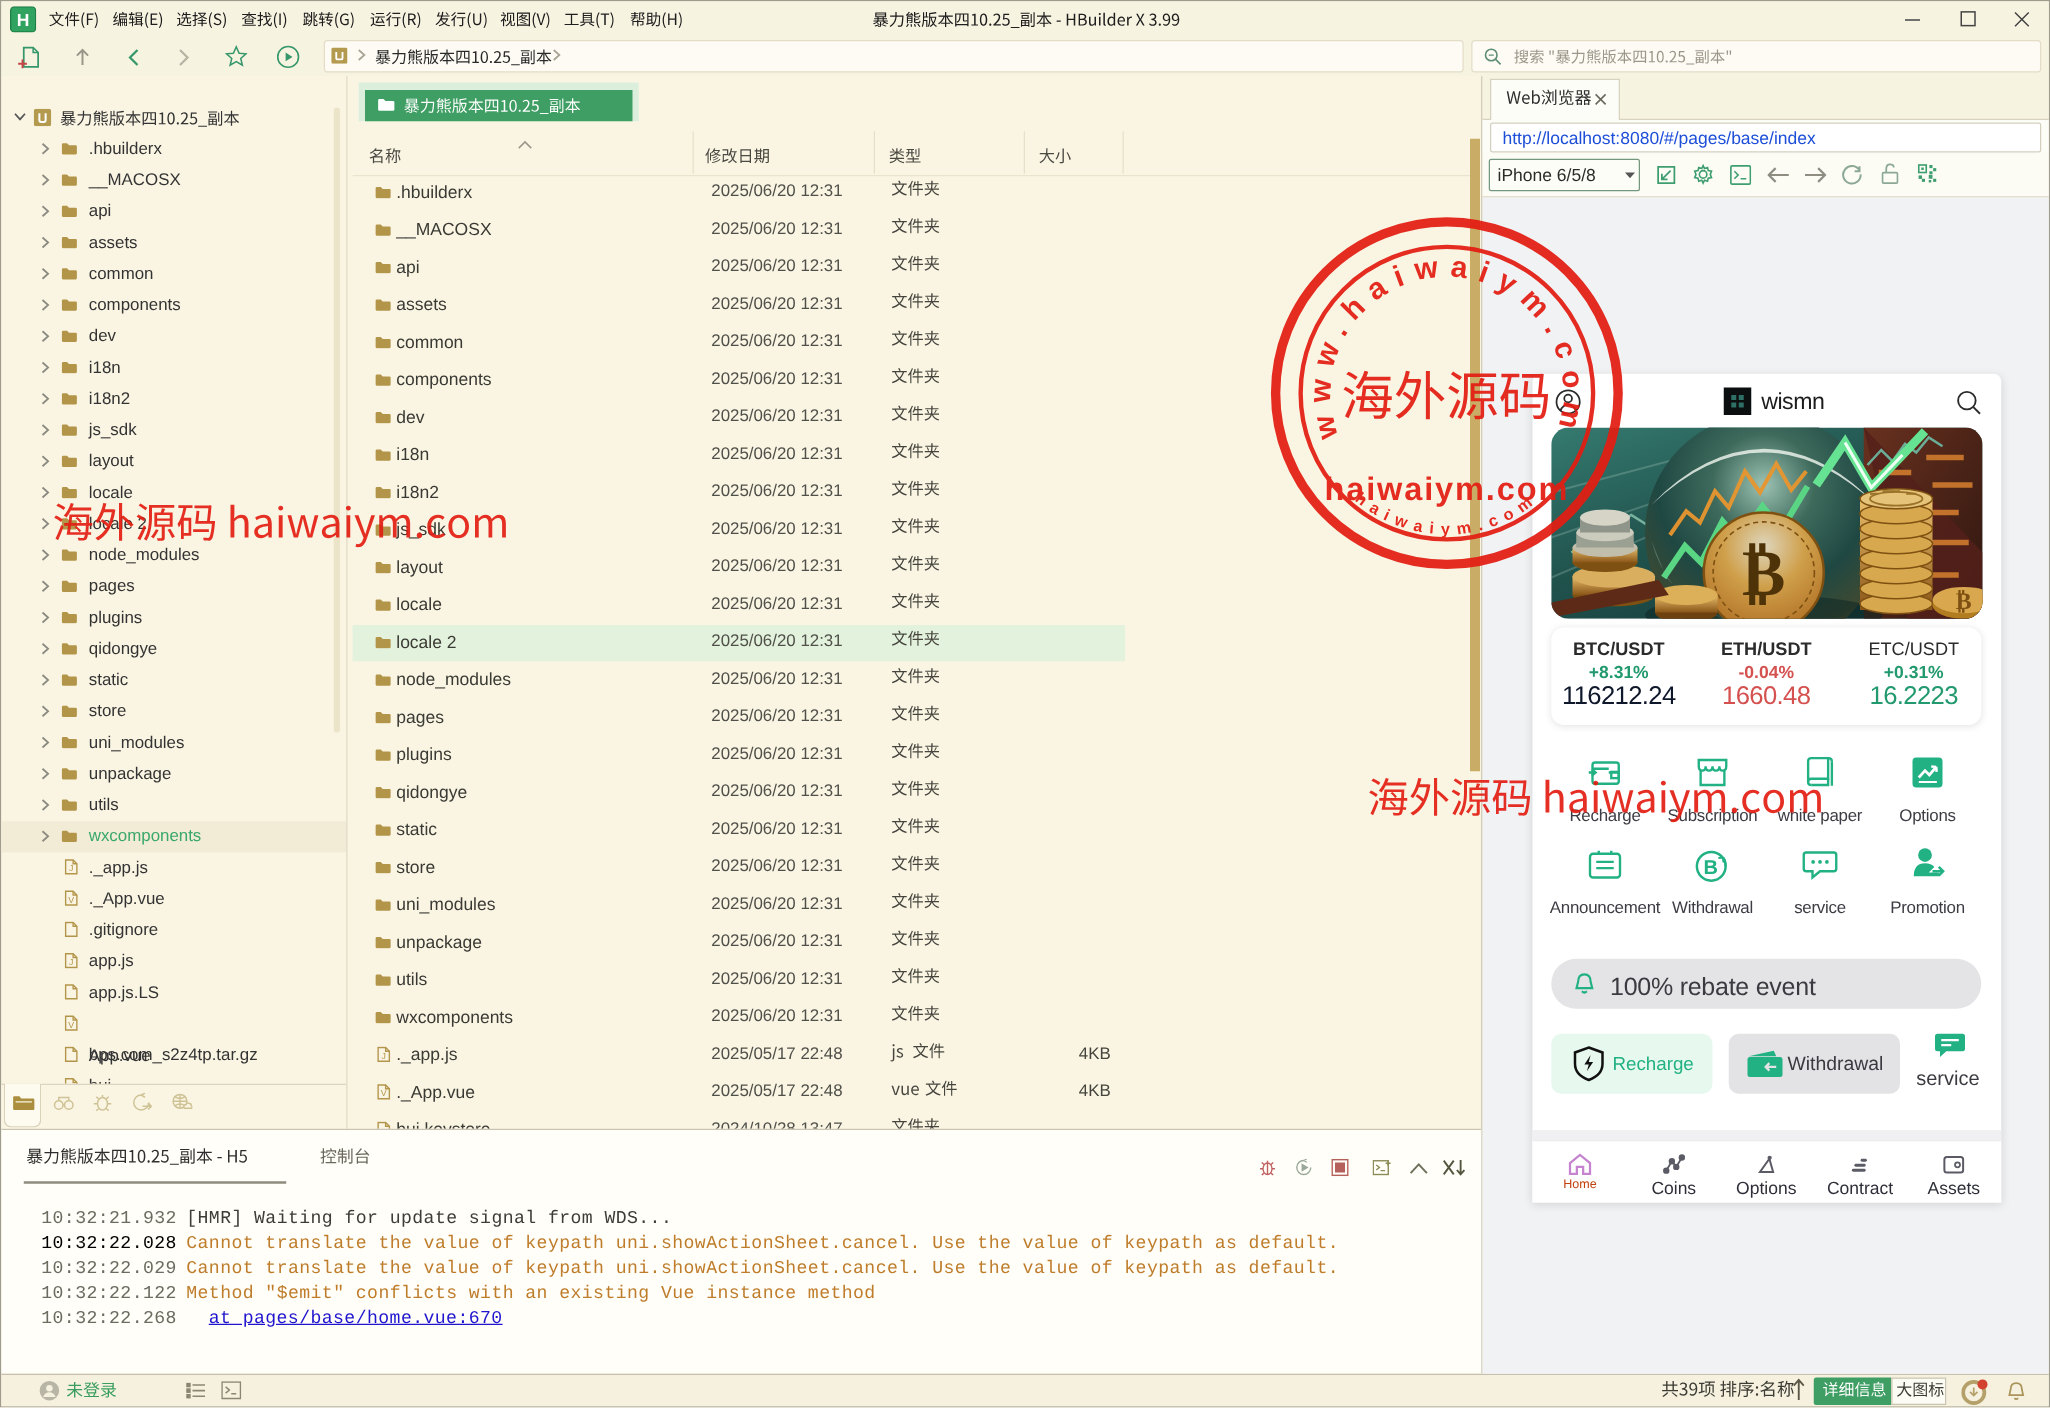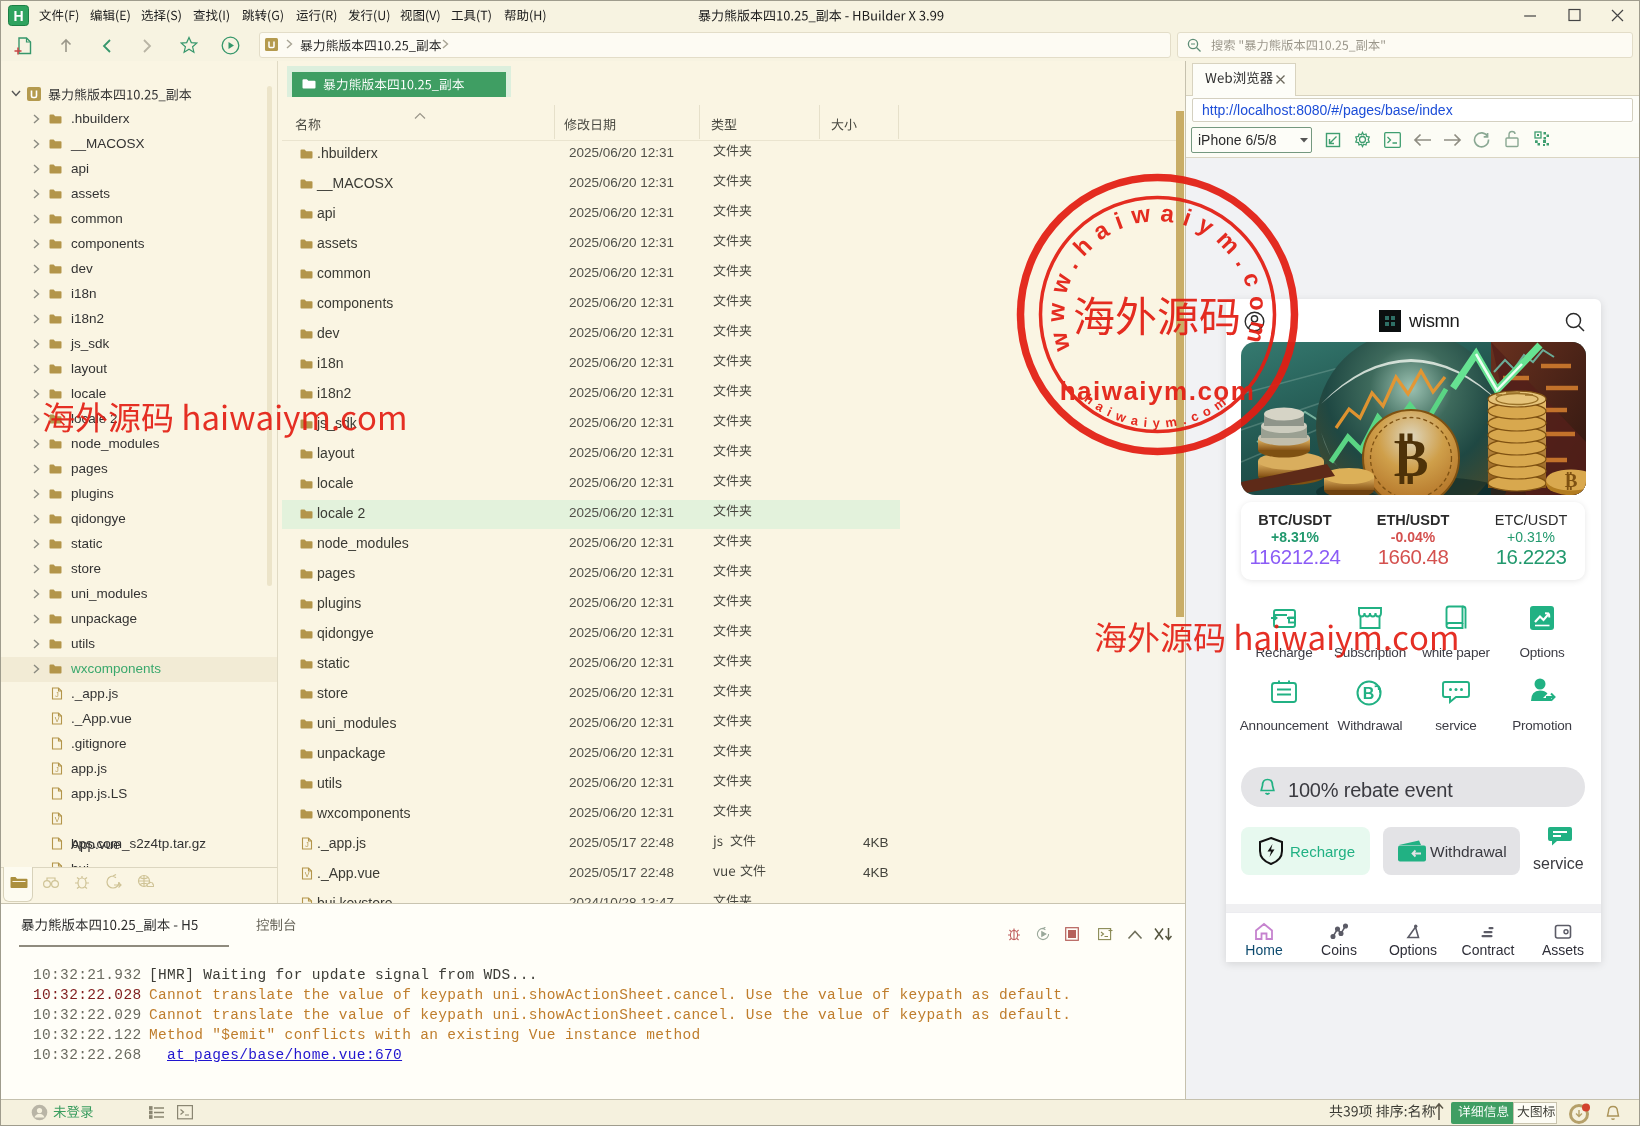--- a/index.html
+++ b/index.html
@@ -634,21 +634,21 @@
       <path d="M1.5 9.5 L8 2.5 L14.5 9.5" fill="none" stroke="#70705c" stroke-width="1.6"></path>
     </svg>
     <svg style="position:absolute;left:1153px;top:926px" width="18" height="14" viewBox="0 0 18 14">
       <g stroke="#55553f" stroke-width="1.5" fill="none">
         <path d="M1 1.5 L9 12.5 M9 1.5 L1 12.5"></path>
         <path d="M14.5 1 V12 M11.5 9 L14.5 12.5 L17.5 9"></path>
       </g>
     </svg>
     <div class="t" style="left:32px;top:966px;font-family:Liberation Mono,monospace;font-size:14.5px;letter-spacing:0.34px;color:#6b6b60">10:32:21.932</div>
     <div class="t" style="left:148px;top:966px;font-family:Liberation Mono,monospace;font-size:14.5px;letter-spacing:0.34px;color:#3d3d37">[HMR] Waiting for update signal from WDS...</div>
-    <div class="t" style="left:32px;top:986px;font-family:Liberation Mono,monospace;font-size:14.5px;letter-spacing:0.34px;color:#7f1d1d">10:32:22.028</div>
+    <div class="t" style="left:32px;top:986px;font-family:Liberation Mono,monospace;font-size:14.5px;letter-spacing:0.34px;color:#000000">10:32:22.028</div>
     <div class="t" style="left:148px;top:986px;font-family:Liberation Mono,monospace;font-size:14.5px;letter-spacing:0.34px;color:#bf7d2c">Cannot translate the value of keypath uni.showActionSheet.cancel. Use the value of keypath as default.</div>
     <div class="t" style="left:32px;top:1006px;font-family:Liberation Mono,monospace;font-size:14.5px;letter-spacing:0.34px;color:#6b6b60">10:32:22.029</div>
     <div class="t" style="left:148px;top:1006px;font-family:Liberation Mono,monospace;font-size:14.5px;letter-spacing:0.34px;color:#bf7d2c">Cannot translate the value of keypath uni.showActionSheet.cancel. Use the value of keypath as default.</div>
     <div class="t" style="left:32px;top:1026px;font-family:Liberation Mono,monospace;font-size:14.5px;letter-spacing:0.34px;color:#6b6b60">10:32:22.122</div>
     <div class="t" style="left:148px;top:1026px;font-family:Liberation Mono,monospace;font-size:14.5px;letter-spacing:0.34px;color:#bf7d2c">Method "$emit" conflicts with an existing Vue instance method</div>
     <div class="t" style="left:32px;top:1046px;font-family:Liberation Mono,monospace;font-size:14.5px;letter-spacing:0.34px;color:#6b6b60">10:32:22.268</div>
     <div class="t" style="left:166px;top:1046px;font-family:Liberation Mono,monospace;font-size:14.5px;letter-spacing:0.34px;color:#2015cf;text-decoration:underline">at pages/base/home.vue:670</div>
     <div style="position:absolute;left:0;top:1098px;width:1640px;height:28px;background:#f5f1de;border-top:1px solid #c5c1ae"></div>
     <svg style="position:absolute;left:30px;top:1103px" width="17" height="17" viewBox="0 0 17 17">
       <circle cx="8.5" cy="8.5" r="7.8" fill="#b9b5a6"></circle>
@@ -878,26 +878,26 @@
 <path d="M255 53 h6 M265 51 h14 M284 53 h8" stroke="#9a7228" stroke-width="1.5"></path>
 <ellipse cx="330" cy="142" rx="25" ry="11" fill="#b27c20"></ellipse>
 <ellipse cx="330" cy="138" rx="25" ry="10.5" fill="#d9a84e"></ellipse>
 <text x="330" y="145" font-size="19" font-weight="bold" font-family="Liberation Serif" fill="#7e5112" text-anchor="middle">₿</text>
 </g>
 </g>
     </svg>
     <div style="position:absolute;left:1240px;top:501px;width:344px;height:78px;background:#fff;border-radius:10px;box-shadow:0 1px 6px rgba(0,0,0,0.10)"></div>
     <div class="t" style="left:1294px;top:510.5px;transform:translateX(-50%);font-size:14.5px;font-weight:bold;color:#2b2b2b">BTC/USDT</div>
     <div class="t" style="left:1294px;top:528px;transform:translateX(-50%);font-size:14px;font-weight:bold;color:#22996e">+8.31%</div>
-    <div class="t" style="left:1294px;top:544px;transform:translateX(-50%);font-size:20.5px;color:#8b5cf6;letter-spacing:-0.5px">116212.24</div>
+    <div class="t" style="left:1294px;top:544px;transform:translateX(-50%);font-size:20.5px;color:#0f172a;letter-spacing:-0.5px">116212.24</div>
     <div class="t" style="left:1412px;top:510.5px;transform:translateX(-50%);font-size:14.5px;font-weight:bold;color:#2b2b2b">ETH/USDT</div>
     <div class="t" style="left:1412px;top:528px;transform:translateX(-50%);font-size:14px;font-weight:bold;color:#d4514f">-0.04%</div>
     <div class="t" style="left:1412px;top:544px;transform:translateX(-50%);font-size:20.5px;color:#d4514f;letter-spacing:-0.5px">1660.48</div>
     <div class="t" style="left:1530px;top:510.5px;transform:translateX(-50%);font-size:14.5px;font-weight:normal;color:#2b2b2b">ETC/USDT</div>
-    <div class="t" style="left:1530px;top:528px;transform:translateX(-50%);font-size:14px;font-weight:normal;color:#22996e">+0.31%</div>
+    <div class="t" style="left:1530px;top:528px;transform:translateX(-50%);font-size:14px;font-weight:bold;color:#22996e">+0.31%</div>
     <div class="t" style="left:1530px;top:544px;transform:translateX(-50%);font-size:20.5px;color:#22996e;letter-spacing:-0.5px">16.2223</div>
     <svg style="position:absolute;left:1269px;top:604px" width="28" height="26" viewBox="0 0 28 26">
       <g fill="none" stroke="#21b183" stroke-width="1.9">
         <rect x="4" y="5" width="21" height="17" rx="2"></rect>
         <path d="M4 10 h13 M25 13 h-8"></path>
         <path d="M1 13 l5 0 M3.5 10.5 L6.5 13 L3.5 15.5"></path>
         <rect x="19" y="12.5" width="6" height="5"></rect>
       </g>
     </svg>
     <svg style="position:absolute;left:1355px;top:604px" width="28" height="26" viewBox="0 0 28 26">
@@ -1003,21 +1003,21 @@
       <g fill="#5b5b66">
         <rect x="3.5" y="13" width="11" height="2.3" rx="1.1"></rect>
         <rect x="5.5" y="9" width="9" height="2.3" rx="1.1"></rect>
         <rect x="10.5" y="5" width="5" height="2.3" rx="1.1"></rect>
       </g>
     </svg>
     <svg style="position:absolute;left:1552px;top:921px" width="20" height="19" viewBox="0 0 20 19">
       <rect x="2.5" y="3.5" width="15" height="12.5" rx="2" fill="none" stroke="#5b5b66" stroke-width="1.6"></rect>
       <circle cx="13" cy="9.8" r="2" fill="none" stroke="#5b5b66" stroke-width="1.4"></circle>
     </svg>
-    <div class="t" style="left:1263px;top:941px;transform:translateX(-50%);font-size:14px;color:#0c4a6e">Home</div>
+    <div class="t" style="left:1263px;top:941px;transform:translateX(-50%);font-size:10px;color:#c2410c">Home</div>
     <div class="t" style="left:1338px;top:941px;transform:translateX(-50%);font-size:14px;color:#2e2e38">Coins</div>
     <div class="t" style="left:1412px;top:941px;transform:translateX(-50%);font-size:14px;color:#2e2e38">Options</div>
     <div class="t" style="left:1487px;top:941px;transform:translateX(-50%);font-size:14px;color:#2e2e38">Contract</div>
     <div class="t" style="left:1562px;top:941px;transform:translateX(-50%);font-size:14px;color:#2e2e38">Assets</div>
     <svg style="position:absolute;left:41px;top:400px;overflow:visible;" width="366" height="35">
       <path d="M3.1 3.5C5.1 4.4 7.6 5.9 8.8 7.0L10.3 5.1C9.0 4.1 6.5 2.6 4.6 1.8ZM1.4 13.1C3.3 14.0 5.6 15.5 6.8 16.5L8.2 14.6C7.0 13.6 4.7 12.2 2.7 11.4ZM2.4 29.8 4.5 31.1C5.9 28.0 7.6 23.9 8.8 20.4L6.9 19.0C5.6 22.8 3.7 27.2 2.4 29.8ZM18.4 13.6C19.8 14.6 21.3 16.2 22.0 17.3H15.1L15.7 12.6H27.1L26.9 17.3H22.2L23.5 16.3C22.8 15.2 21.2 13.7 19.8 12.6ZM9.4 17.3V19.6H12.5C12.1 22.3 11.6 24.9 11.3 26.8H25.9C25.7 27.9 25.5 28.6 25.2 28.9C24.9 29.3 24.6 29.4 24.0 29.4C23.3 29.4 21.8 29.3 20.1 29.2C20.5 29.8 20.7 30.7 20.8 31.3C22.3 31.4 24.0 31.4 24.9 31.3C25.9 31.3 26.6 31.0 27.3 30.2C27.7 29.6 28.1 28.6 28.3 26.8H30.9V24.7H28.6C28.8 23.3 28.9 21.6 29.0 19.6H31.8V17.3H29.2L29.4 11.7C29.4 11.3 29.5 10.5 29.5 10.5H13.6C13.4 12.5 13.1 14.9 12.8 17.3ZM14.8 19.6H26.7C26.6 21.7 26.5 23.4 26.3 24.7H14.1ZM17.6 20.6C19.0 21.8 20.7 23.5 21.5 24.7L23.0 23.6C22.2 22.5 20.5 20.8 19.0 19.7ZM14.6 1.3C13.4 5.1 11.4 9.0 9.0 11.5C9.6 11.8 10.7 12.5 11.2 12.9C12.4 11.4 13.6 9.5 14.7 7.3H31.0V5.0H15.8C16.2 4.0 16.6 3.0 17.0 1.9Z M40.6 1.3C39.4 7.1 37.3 12.5 34.3 16.0C34.9 16.3 35.9 17.1 36.4 17.6C38.2 15.2 39.8 12.2 41.1 8.7H47.4C46.8 12.2 46.0 15.2 44.8 17.9C43.4 16.7 41.4 15.2 39.9 14.3L38.4 15.9C40.2 17.1 42.3 18.7 43.7 20.1C41.3 24.4 38.1 27.4 34.3 29.4C34.9 29.8 35.9 30.8 36.3 31.4C43.4 27.6 48.6 19.8 50.3 6.8L48.6 6.3L48.1 6.4H41.9C42.3 4.9 42.7 3.3 43.1 1.7ZM53.2 1.3V31.6H55.7V13.6C58.4 15.8 61.3 18.6 62.8 20.5L64.9 18.8C63.1 16.7 59.5 13.5 56.6 11.3L55.7 12.0V1.3Z M83.7 15.6H93.8V18.5H83.7ZM83.7 10.9H93.8V13.8H83.7ZM82.7 22.3C81.7 24.5 80.2 26.8 78.7 28.4C79.3 28.7 80.2 29.3 80.7 29.7C82.1 28.0 83.8 25.3 84.9 22.9ZM92.0 22.8C93.3 24.9 94.9 27.7 95.6 29.4L97.9 28.3C97.1 26.8 95.5 24.0 94.1 22.0ZM68.9 3.4C70.7 4.6 73.2 6.2 74.4 7.2L75.9 5.2C74.6 4.3 72.1 2.7 70.3 1.7ZM67.3 12.3C69.1 13.3 71.6 14.9 72.8 15.8L74.3 13.9C73.0 12.9 70.5 11.5 68.7 10.6ZM67.9 29.8 70.2 31.2C71.7 28.1 73.6 24.0 74.9 20.5L73.0 19.1C71.5 22.9 69.4 27.3 67.9 29.8ZM77.2 2.9V12.0C77.2 17.4 76.8 24.9 73.1 30.2C73.6 30.5 74.7 31.1 75.1 31.5C79.0 26.0 79.6 17.8 79.6 12.0V5.2H97.4V2.9ZM87.5 5.6C87.3 6.6 86.9 8.0 86.5 9.0H81.5V20.4H87.4V29.0C87.4 29.4 87.3 29.5 86.9 29.6C86.5 29.6 85.0 29.6 83.5 29.5C83.8 30.2 84.1 31.1 84.2 31.6C86.3 31.7 87.8 31.7 88.7 31.3C89.6 31.0 89.8 30.3 89.8 29.1V20.4H96.1V9.0H88.9C89.3 8.2 89.8 7.2 90.2 6.2Z M112.5 22.3V24.5H125.1V22.3ZM115.2 7.6C115.0 10.9 114.5 15.3 114.1 17.9H114.8L127.5 18.0C126.9 25.2 126.1 28.1 125.3 29.0C124.9 29.3 124.6 29.4 124.0 29.3C123.4 29.3 121.9 29.3 120.4 29.2C120.7 29.8 121.0 30.8 121.0 31.4C122.6 31.5 124.1 31.5 125.0 31.5C126.0 31.4 126.6 31.2 127.2 30.5C128.4 29.3 129.2 25.8 130.0 16.9C130.0 16.5 130.0 15.8 130.0 15.8H125.9C126.5 11.7 127.0 6.8 127.2 3.3L125.5 3.1L125.1 3.3H113.6V5.5H124.7C124.4 8.4 124.0 12.5 123.6 15.8H116.7C117.0 13.4 117.3 10.3 117.5 7.8ZM100.7 3.1V5.3H104.7C103.8 10.4 102.3 15.1 100.0 18.2C100.4 18.9 100.9 20.3 101.1 20.9C101.7 20.1 102.3 19.2 102.8 18.2V30.2H105.0V27.5H111.0V13.2H105.0C105.9 10.8 106.6 8.1 107.1 5.3H112.0V3.1ZM105.0 15.5H108.9V25.3H105.0Z M142.4 29.0H145.5V16.0C147.2 14.2 148.5 13.3 150.3 13.3C152.7 13.3 153.7 14.7 153.7 18.1V29.0H156.8V17.7C156.8 13.1 155.0 10.7 151.3 10.7C148.8 10.7 147.0 12.0 145.3 13.7L145.5 10.0V2.8H142.4Z M166.6 29.5C168.8 29.5 170.8 28.3 172.5 26.9H172.6L172.9 29.0H175.4V18.0C175.4 13.6 173.5 10.7 169.2 10.7C166.3 10.7 163.7 11.9 162.1 13.0L163.3 15.1C164.7 14.1 166.6 13.2 168.7 13.2C171.6 13.2 172.4 15.4 172.4 17.7C164.7 18.5 161.4 20.5 161.4 24.4C161.4 27.6 163.6 29.5 166.6 29.5ZM167.4 27.0C165.7 27.0 164.3 26.2 164.3 24.2C164.3 21.9 166.3 20.4 172.4 19.7V24.7C170.6 26.2 169.2 27.0 167.4 27.0Z M181.0 29.0H184.1V11.1H181.0ZM182.6 7.4C183.7 7.4 184.6 6.6 184.6 5.4C184.6 4.3 183.7 3.5 182.6 3.5C181.4 3.5 180.6 4.3 180.6 5.4C180.6 6.6 181.4 7.4 182.6 7.4Z M193.0 29.0H196.4L199.0 19.4C199.5 17.7 199.8 16.0 200.2 14.2H200.4C200.8 16.0 201.1 17.7 201.6 19.4L204.2 29.0H207.8L212.7 11.1H209.8L207.2 21.5C206.8 23.2 206.4 24.8 206.1 26.5H205.9C205.5 24.8 205.1 23.2 204.7 21.5L201.9 11.1H198.9L196.1 21.5C195.7 23.2 195.3 24.8 194.9 26.5H194.8C194.4 24.8 194.1 23.2 193.7 21.5L191.0 11.1H188.0Z M220.7 29.5C222.9 29.5 224.9 28.3 226.6 26.9H226.7L227.0 29.0H229.5V18.0C229.5 13.6 227.7 10.7 223.3 10.7C220.4 10.7 217.9 11.9 216.2 13.0L217.4 15.1C218.8 14.1 220.7 13.2 222.8 13.2C225.7 13.2 226.5 15.4 226.5 17.7C218.9 18.5 215.5 20.5 215.5 24.4C215.5 27.6 217.7 29.5 220.7 29.5ZM221.6 27.0C219.8 27.0 218.4 26.2 218.4 24.2C218.4 21.9 220.4 20.4 226.5 19.7V24.7C224.7 26.2 223.3 27.0 221.6 27.0Z M235.2 29.0H238.2V11.1H235.2ZM236.7 7.4C237.9 7.4 238.7 6.6 238.7 5.4C238.7 4.3 237.9 3.5 236.7 3.5C235.5 3.5 234.7 4.3 234.7 5.4C234.7 6.6 235.5 7.4 236.7 7.4Z M244.5 36.8C248.1 36.8 250.0 34.1 251.2 30.6L258.0 11.1H255.0L251.8 21.1C251.3 22.7 250.8 24.5 250.3 26.1H250.2C249.5 24.5 249.0 22.6 248.4 21.1L244.8 11.1H241.6L248.8 29.1L248.4 30.4C247.7 32.6 246.4 34.3 244.4 34.3C243.9 34.3 243.4 34.1 243.0 34.0L242.4 36.4C243.0 36.6 243.7 36.8 244.5 36.8Z M261.4 29.0H264.5V16.0C266.1 14.2 267.6 13.3 268.9 13.3C271.2 13.3 272.3 14.7 272.3 18.1V29.0H275.3V16.0C277.0 14.2 278.4 13.3 279.8 13.3C282.1 13.3 283.1 14.7 283.1 18.1V29.0H286.1V17.7C286.1 13.1 284.4 10.7 280.7 10.7C278.5 10.7 276.7 12.1 274.8 14.1C274.1 12.0 272.6 10.7 269.8 10.7C267.7 10.7 265.8 12.0 264.3 13.7H264.2L263.9 11.1H261.4Z M293.5 29.5C294.7 29.5 295.7 28.5 295.7 27.2C295.7 25.8 294.7 24.9 293.5 24.9C292.3 24.9 291.4 25.8 291.4 27.2C291.4 28.5 292.3 29.5 293.5 29.5Z M308.2 29.5C310.4 29.5 312.4 28.6 314.0 27.2L312.7 25.2C311.6 26.2 310.1 27.0 308.5 27.0C305.2 27.0 302.9 24.2 302.9 20.1C302.9 16.0 305.3 13.2 308.6 13.2C310.0 13.2 311.1 13.8 312.1 14.8L313.7 12.8C312.4 11.6 310.8 10.7 308.5 10.7C303.8 10.7 299.8 14.1 299.8 20.1C299.8 26.0 303.5 29.5 308.2 29.5Z M325.0 29.5C329.3 29.5 333.2 26.0 333.2 20.1C333.2 14.1 329.3 10.7 325.0 10.7C320.6 10.7 316.7 14.1 316.7 20.1C316.7 26.0 320.6 29.5 325.0 29.5ZM325.0 27.0C321.8 27.0 319.8 24.2 319.8 20.1C319.8 16.0 321.8 13.2 325.0 13.2C328.1 13.2 330.2 16.0 330.2 20.1C330.2 24.2 328.1 27.0 325.0 27.0Z M338.0 29.0H341.0V16.0C342.6 14.2 344.2 13.3 345.5 13.3C347.8 13.3 348.8 14.7 348.8 18.1V29.0H351.8V16.0C353.5 14.2 355.0 13.3 356.4 13.3C358.6 13.3 359.7 14.7 359.7 18.1V29.0H362.7V17.7C362.7 13.1 361.0 10.7 357.3 10.7C355.1 10.7 353.2 12.1 351.4 14.1C350.6 12.0 349.2 10.7 346.4 10.7C344.3 10.7 342.4 12.0 340.8 13.7H340.8L340.5 11.1H338.0Z" fill="#e31d12" fill-opacity="0.92"></path>
     </svg>
     <svg style="position:absolute;left:1093px;top:620px;overflow:visible;" width="366" height="35">
       <path d="M3.1 3.5C5.1 4.4 7.6 5.9 8.8 7.0L10.3 5.1C9.0 4.1 6.5 2.6 4.6 1.8ZM1.4 13.1C3.3 14.0 5.6 15.5 6.8 16.5L8.2 14.6C7.0 13.6 4.7 12.2 2.7 11.4ZM2.4 29.8 4.5 31.1C5.9 28.0 7.6 23.9 8.8 20.4L6.9 19.0C5.6 22.8 3.7 27.2 2.4 29.8ZM18.4 13.6C19.8 14.6 21.3 16.2 22.0 17.3H15.1L15.7 12.6H27.1L26.9 17.3H22.2L23.5 16.3C22.8 15.2 21.2 13.7 19.8 12.6ZM9.4 17.3V19.6H12.5C12.1 22.3 11.6 24.9 11.3 26.8H25.9C25.7 27.9 25.5 28.6 25.2 28.9C24.9 29.3 24.6 29.4 24.0 29.4C23.3 29.4 21.8 29.3 20.1 29.2C20.5 29.8 20.7 30.7 20.8 31.3C22.3 31.4 24.0 31.4 24.9 31.3C25.9 31.3 26.6 31.0 27.3 30.2C27.7 29.6 28.1 28.6 28.3 26.8H30.9V24.7H28.6C28.8 23.3 28.9 21.6 29.0 19.6H31.8V17.3H29.2L29.4 11.7C29.4 11.3 29.5 10.5 29.5 10.5H13.6C13.4 12.5 13.1 14.9 12.8 17.3ZM14.8 19.6H26.7C26.6 21.7 26.5 23.4 26.3 24.7H14.1ZM17.6 20.6C19.0 21.8 20.7 23.5 21.5 24.7L23.0 23.6C22.2 22.5 20.5 20.8 19.0 19.7ZM14.6 1.3C13.4 5.1 11.4 9.0 9.0 11.5C9.6 11.8 10.7 12.5 11.2 12.9C12.4 11.4 13.6 9.5 14.7 7.3H31.0V5.0H15.8C16.2 4.0 16.6 3.0 17.0 1.9Z M40.6 1.3C39.4 7.1 37.3 12.5 34.3 16.0C34.9 16.3 35.9 17.1 36.4 17.6C38.2 15.2 39.8 12.2 41.1 8.7H47.4C46.8 12.2 46.0 15.2 44.8 17.9C43.4 16.7 41.4 15.2 39.9 14.3L38.4 15.9C40.2 17.1 42.3 18.7 43.7 20.1C41.3 24.4 38.1 27.4 34.3 29.4C34.9 29.8 35.9 30.8 36.3 31.4C43.4 27.6 48.6 19.8 50.3 6.8L48.6 6.3L48.1 6.4H41.9C42.3 4.9 42.7 3.3 43.1 1.7ZM53.2 1.3V31.6H55.7V13.6C58.4 15.8 61.3 18.6 62.8 20.5L64.9 18.8C63.1 16.7 59.5 13.5 56.6 11.3L55.7 12.0V1.3Z M83.7 15.6H93.8V18.5H83.7ZM83.7 10.9H93.8V13.8H83.7ZM82.7 22.3C81.7 24.5 80.2 26.8 78.7 28.4C79.3 28.7 80.2 29.3 80.7 29.7C82.1 28.0 83.8 25.3 84.9 22.9ZM92.0 22.8C93.3 24.9 94.9 27.7 95.6 29.4L97.9 28.3C97.1 26.8 95.5 24.0 94.1 22.0ZM68.9 3.4C70.7 4.6 73.2 6.2 74.4 7.2L75.9 5.2C74.6 4.3 72.1 2.7 70.3 1.7ZM67.3 12.3C69.1 13.3 71.6 14.9 72.8 15.8L74.3 13.9C73.0 12.9 70.5 11.5 68.7 10.6ZM67.9 29.8 70.2 31.2C71.7 28.1 73.6 24.0 74.9 20.5L73.0 19.1C71.5 22.9 69.4 27.3 67.9 29.8ZM77.2 2.9V12.0C77.2 17.4 76.8 24.9 73.1 30.2C73.6 30.5 74.7 31.1 75.1 31.5C79.0 26.0 79.6 17.8 79.6 12.0V5.2H97.4V2.9ZM87.5 5.6C87.3 6.6 86.9 8.0 86.5 9.0H81.5V20.4H87.4V29.0C87.4 29.4 87.3 29.5 86.9 29.6C86.5 29.6 85.0 29.6 83.5 29.5C83.8 30.2 84.1 31.1 84.2 31.6C86.3 31.7 87.8 31.7 88.7 31.3C89.6 31.0 89.8 30.3 89.8 29.1V20.4H96.1V9.0H88.9C89.3 8.2 89.8 7.2 90.2 6.2Z M112.5 22.3V24.5H125.1V22.3ZM115.2 7.6C115.0 10.9 114.5 15.3 114.1 17.9H114.8L127.5 18.0C126.9 25.2 126.1 28.1 125.3 29.0C124.9 29.3 124.6 29.4 124.0 29.3C123.4 29.3 121.9 29.3 120.4 29.2C120.7 29.8 121.0 30.8 121.0 31.4C122.6 31.5 124.1 31.5 125.0 31.5C126.0 31.4 126.6 31.2 127.2 30.5C128.4 29.3 129.2 25.8 130.0 16.9C130.0 16.5 130.0 15.8 130.0 15.8H125.9C126.5 11.7 127.0 6.8 127.2 3.3L125.5 3.1L125.1 3.3H113.6V5.5H124.7C124.4 8.4 124.0 12.5 123.6 15.8H116.7C117.0 13.4 117.3 10.3 117.5 7.8ZM100.7 3.1V5.3H104.7C103.8 10.4 102.3 15.1 100.0 18.2C100.4 18.9 100.9 20.3 101.1 20.9C101.7 20.1 102.3 19.2 102.8 18.2V30.2H105.0V27.5H111.0V13.2H105.0C105.9 10.8 106.6 8.1 107.1 5.3H112.0V3.1ZM105.0 15.5H108.9V25.3H105.0Z M142.4 29.0H145.5V16.0C147.2 14.2 148.5 13.3 150.3 13.3C152.7 13.3 153.7 14.7 153.7 18.1V29.0H156.8V17.7C156.8 13.1 155.0 10.7 151.3 10.7C148.8 10.7 147.0 12.0 145.3 13.7L145.5 10.0V2.8H142.4Z M166.6 29.5C168.8 29.5 170.8 28.3 172.5 26.9H172.6L172.9 29.0H175.4V18.0C175.4 13.6 173.5 10.7 169.2 10.7C166.3 10.7 163.7 11.9 162.1 13.0L163.3 15.1C164.7 14.1 166.6 13.2 168.7 13.2C171.6 13.2 172.4 15.4 172.4 17.7C164.7 18.5 161.4 20.5 161.4 24.4C161.4 27.6 163.6 29.5 166.6 29.5ZM167.4 27.0C165.7 27.0 164.3 26.2 164.3 24.2C164.3 21.9 166.3 20.4 172.4 19.7V24.7C170.6 26.2 169.2 27.0 167.4 27.0Z M181.0 29.0H184.1V11.1H181.0ZM182.6 7.4C183.7 7.4 184.6 6.6 184.6 5.4C184.6 4.3 183.7 3.5 182.6 3.5C181.4 3.5 180.6 4.3 180.6 5.4C180.6 6.6 181.4 7.4 182.6 7.4Z M193.0 29.0H196.4L199.0 19.4C199.5 17.7 199.8 16.0 200.2 14.2H200.4C200.8 16.0 201.1 17.7 201.6 19.4L204.2 29.0H207.8L212.7 11.1H209.8L207.2 21.5C206.8 23.2 206.4 24.8 206.1 26.5H205.9C205.5 24.8 205.1 23.2 204.7 21.5L201.9 11.1H198.9L196.1 21.5C195.7 23.2 195.3 24.8 194.9 26.5H194.8C194.4 24.8 194.1 23.2 193.7 21.5L191.0 11.1H188.0Z M220.7 29.5C222.9 29.5 224.9 28.3 226.6 26.9H226.7L227.0 29.0H229.5V18.0C229.5 13.6 227.7 10.7 223.3 10.7C220.4 10.7 217.9 11.9 216.2 13.0L217.4 15.1C218.8 14.1 220.7 13.2 222.8 13.2C225.7 13.2 226.5 15.4 226.5 17.7C218.9 18.5 215.5 20.5 215.5 24.4C215.5 27.6 217.7 29.5 220.7 29.5ZM221.6 27.0C219.8 27.0 218.4 26.2 218.4 24.2C218.4 21.9 220.4 20.4 226.5 19.7V24.7C224.7 26.2 223.3 27.0 221.6 27.0Z M235.2 29.0H238.2V11.1H235.2ZM236.7 7.4C237.9 7.4 238.7 6.6 238.7 5.4C238.7 4.3 237.9 3.5 236.7 3.5C235.5 3.5 234.7 4.3 234.7 5.4C234.7 6.6 235.5 7.4 236.7 7.4Z M244.5 36.8C248.1 36.8 250.0 34.1 251.2 30.6L258.0 11.1H255.0L251.8 21.1C251.3 22.7 250.8 24.5 250.3 26.1H250.2C249.5 24.5 249.0 22.6 248.4 21.1L244.8 11.1H241.6L248.8 29.1L248.4 30.4C247.7 32.6 246.4 34.3 244.4 34.3C243.9 34.3 243.4 34.1 243.0 34.0L242.4 36.4C243.0 36.6 243.7 36.8 244.5 36.8Z M261.4 29.0H264.5V16.0C266.1 14.2 267.6 13.3 268.9 13.3C271.2 13.3 272.3 14.7 272.3 18.1V29.0H275.3V16.0C277.0 14.2 278.4 13.3 279.8 13.3C282.1 13.3 283.1 14.7 283.1 18.1V29.0H286.1V17.7C286.1 13.1 284.4 10.7 280.7 10.7C278.5 10.7 276.7 12.1 274.8 14.1C274.1 12.0 272.6 10.7 269.8 10.7C267.7 10.7 265.8 12.0 264.3 13.7H264.2L263.9 11.1H261.4Z M293.5 29.5C294.7 29.5 295.7 28.5 295.7 27.2C295.7 25.8 294.7 24.9 293.5 24.9C292.3 24.9 291.4 25.8 291.4 27.2C291.4 28.5 292.3 29.5 293.5 29.5Z M308.2 29.5C310.4 29.5 312.4 28.6 314.0 27.2L312.7 25.2C311.6 26.2 310.1 27.0 308.5 27.0C305.2 27.0 302.9 24.2 302.9 20.1C302.9 16.0 305.3 13.2 308.6 13.2C310.0 13.2 311.1 13.8 312.1 14.8L313.7 12.8C312.4 11.6 310.8 10.7 308.5 10.7C303.8 10.7 299.8 14.1 299.8 20.1C299.8 26.0 303.5 29.5 308.2 29.5Z M325.0 29.5C329.3 29.5 333.2 26.0 333.2 20.1C333.2 14.1 329.3 10.7 325.0 10.7C320.6 10.7 316.7 14.1 316.7 20.1C316.7 26.0 320.6 29.5 325.0 29.5ZM325.0 27.0C321.8 27.0 319.8 24.2 319.8 20.1C319.8 16.0 321.8 13.2 325.0 13.2C328.1 13.2 330.2 16.0 330.2 20.1C330.2 24.2 328.1 27.0 325.0 27.0Z M338.0 29.0H341.0V16.0C342.6 14.2 344.2 13.3 345.5 13.3C347.8 13.3 348.8 14.7 348.8 18.1V29.0H351.8V16.0C353.5 14.2 355.0 13.3 356.4 13.3C358.6 13.3 359.7 14.7 359.7 18.1V29.0H362.7V17.7C362.7 13.1 361.0 10.7 357.3 10.7C355.1 10.7 353.2 12.1 351.4 14.1C350.6 12.0 349.2 10.7 346.4 10.7C344.3 10.7 342.4 12.0 340.8 13.7H340.8L340.5 11.1H338.0Z" fill="#e31d12" fill-opacity="0.92"></path>
     </svg>

